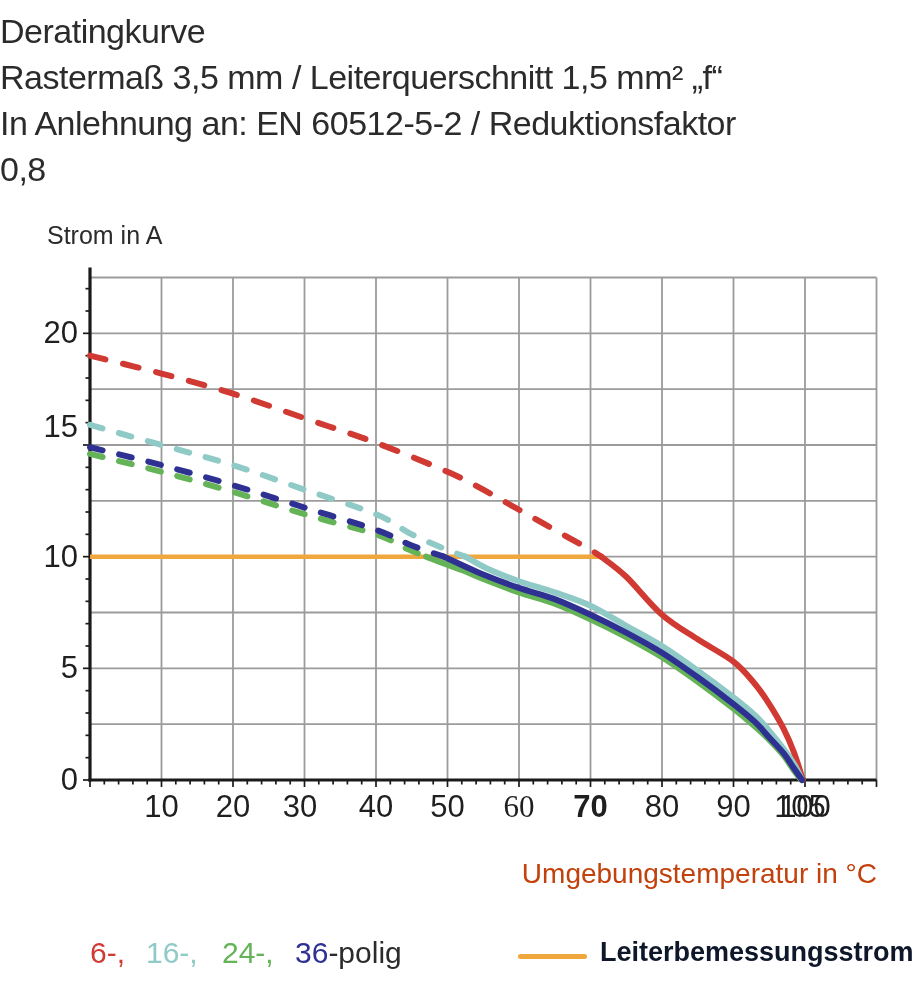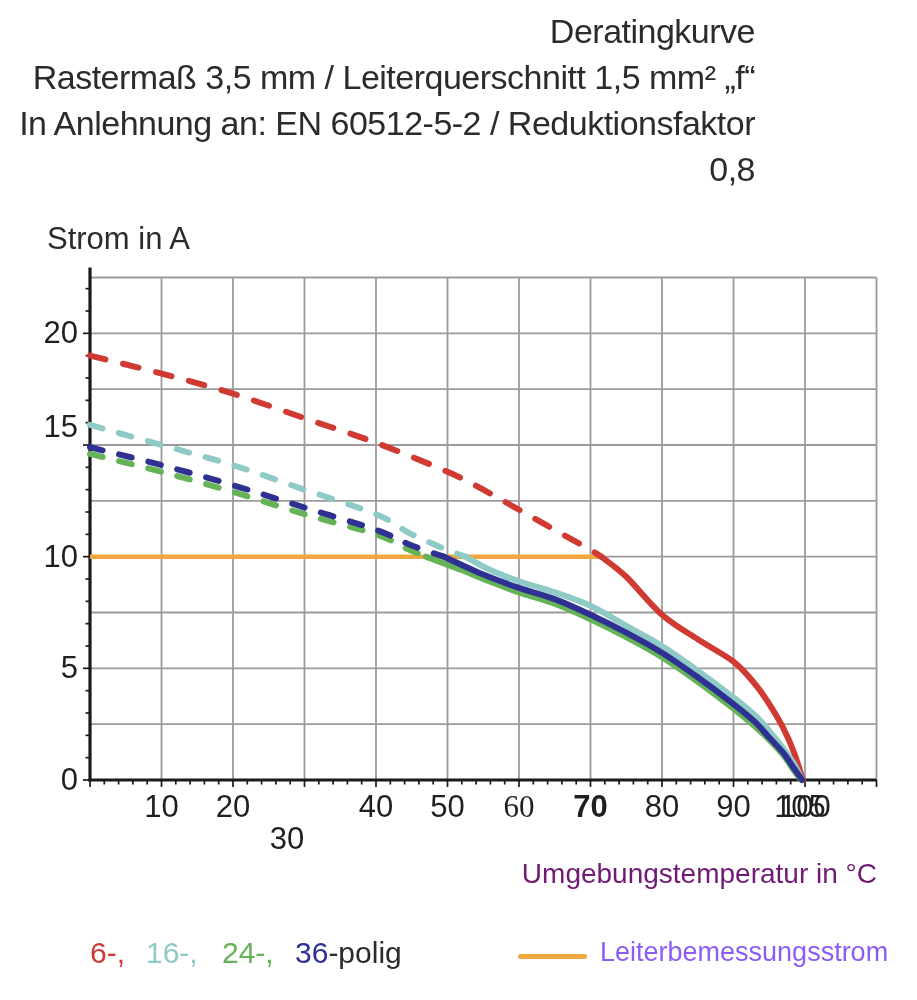--- a/index.html
+++ b/index.html
@@ -1,31 +1,31 @@
 <!DOCTYPE html>
 <html><head>
 <meta charset="utf-8">
 <style>
   html,body{margin:0;padding:0;background:#ffffff;}
   .page{position:relative;width:917px;height:1000px;background:#ffffff;overflow:hidden;
         font-family:"Liberation Sans",sans-serif;color:#2e2e2e;}
-  .titles{position:absolute;top:8px;left:0;width:755px;text-align:right;}
+  .titles{position:absolute;top:8px;left:0;width:755px;text-align:left;}
   .title-line{font-size:34px;letter-spacing:-0.5px;line-height:46px;color:#2b2b2b;font-weight:400;}
-  .ylabel{position:absolute;left:47px;top:221px;font-size:31px;color:#2b2b2b;}
-  .xlabel{position:absolute;right:40px;top:858px;font-size:28px;color:#701a75;}
+  .ylabel{position:absolute;left:47px;top:221px;font-size:25px;color:#2b2b2b;}
+  .xlabel{position:absolute;right:40px;top:858px;font-size:28px;color:#c2410c;}
   #plot{position:absolute;left:0;top:0;pointer-events:none;}
   .xtick{position:absolute;transform:translateX(-50%);font-size:31px;color:#1f1f1f;white-space:nowrap;}
   .ytick{position:absolute;width:62px;text-align:right;font-size:31px;color:#1f1f1f;line-height:36px;}
   #xticks .xtick{top:0;}
   #xticks{position:absolute;left:0;top:789px;width:917px;height:40px;}
   #yticks{position:absolute;left:0;top:0;width:917px;height:1000px;}
   .legend-row{position:absolute;left:0;top:936px;width:917px;height:46px;font-size:30px;}
   .pole-item{position:absolute;top:0;white-space:nowrap;}
   .tl-swatch{position:absolute;left:518px;top:18px;width:69px;height:5px;border-radius:3px;}
-  .tl-label{position:absolute;left:600px;top:1px;font-size:27px;color:#8b5cf6;white-space:nowrap;}
+  .tl-label{position:absolute;left:600px;top:1px;font-size:27px;color:#0f172a;white-space:nowrap;font-weight:bold;}
 </style>
 </head>
 <body>
 
 <div class="page">
 
   <div class="titles">
     <div class="title-line">Deratingkurve</div>
     <div class="title-line">Rastermaß 3,5 mm / Leiterquerschnitt 1,5 mm² „f“</div>
     <div class="title-line">In Anlehnung an: EN 60512-5-2 / Reduktionsfaktor 0,8</div>
@@ -142,21 +142,21 @@
       <path d="M465.375 556.6666666666667C469.54583333333335 558.9000000000001,481.4625 565.9722222222222,490.4 570.0666666666666C499.3375 574.161111111111,508.275 577.5111111111112,519 581.2333333333333C529.725 584.9555555555555,542.8333333333334 588.3055555555555,554.75 592.4C566.6666666666666 596.4944444444444,578.5833333333334 600.2166666666666,590.5 605.8C602.4166666666666 611.3833333333333,614.3333333333334 619.1999999999999,626.25 625.9C638.1666666666666 632.6,650.0833333333334 638.5555555555555,662 646C673.9166666666666 653.4444444444445,685.8333333333334 662.0055555555555,697.75 670.5666666666666C709.6666666666666 679.1277777777777,723.9666666666667 689.9222222222222,733.5 697.3666666666667C743.0333333333333 704.8111111111111,748.9916666666667 709.65,754.95 715.2333333333333C760.9083333333334 720.8166666666667,764.4833333333333 725.2833333333333,769.25 730.8666666666667C774.0166666666667 736.45,779.3791666666667 743.15,783.5500000000001 748.7333333333333C787.7208333333334 754.3166666666667,791.1766666666667 759.1555555555556,794.2750000000001 764.3666666666667C797.3733333333334 769.5777777777778,800.8291666666667 777.3944444444444,802.14 780" fill="none" stroke="#8fcac6" stroke-width="6" stroke-linecap="round"></path>
       <path d="M90 453.93333333333334C101.91666666666667 456.9111111111111,137.66666666666666 465.4722222222222,161.5 471.79999999999995C185.33333333333334 478.12777777777774,209.16666666666666 484.8277777777777,233 491.9C256.8333333333333 498.97222222222223,280.6666666666667 507.1611111111111,304.5 514.2333333333333C328.3333333333333 521.3055555555555,359.31666666666666 528.75,376 534.3333333333334C392.68333333333334 539.9166666666667,396.2583333333334 544.0111111111112,404.6 547.7333333333333C412.94166666666666 551.4555555555555,422.47499999999997 555.1777777777778,426.04999999999995 556.6666666666667" fill="none" stroke="#64b357" stroke-width="6" stroke-linecap="round" stroke-dasharray="13 17"></path>
       <path d="M426.04999999999995 556.6666666666667C432.0083333333333 558.9000000000001,452.26666666666665 566.3444444444444,461.8 570.0666666666666C471.33333333333337 573.7888888888888,473.7166666666667 575.2777777777778,483.25 579C492.7833333333333 582.7222222222222,507.0833333333333 588.3055555555555,519 592.4C530.9166666666666 596.4944444444444,542.8333333333334 599.0999999999999,554.75 603.5666666666666C566.6666666666666 608.0333333333333,578.5833333333334 613.6166666666667,590.5 619.2C602.4166666666666 624.7833333333334,614.3333333333334 630.7388888888888,626.25 637.0666666666666C638.1666666666666 643.3944444444444,650.0833333333334 649.7222222222222,662 657.1666666666666C673.9166666666666 664.6111111111111,685.8333333333334 673.1722222222222,697.75 681.7333333333333C709.6666666666666 690.2944444444445,723.9666666666667 701.0888888888888,733.5 708.5333333333333C743.0333333333333 715.9777777777778,748.9916666666667 721.1888888888889,754.95 726.4C760.9083333333334 731.6111111111111,764.4833333333333 734.9611111111111,769.25 739.8C774.0166666666667 744.6388888888888,779.3791666666667 750.2222222222222,783.5500000000001 755.4333333333333C787.7208333333334 760.6444444444444,791.2958333333335 766.9722222222223,794.2750000000001 771.0666666666667C797.2541666666667 775.1611111111112,800.2333333333333 778.5111111111112,801.425 780" fill="none" stroke="#64b357" stroke-width="6" stroke-linecap="round"></path>
       <path d="M90 447.2333333333333C101.91666666666667 450.21111111111105,137.66666666666666 458.7722222222222,161.5 465.09999999999997C185.33333333333334 471.42777777777775,209.16666666666666 478.12777777777774,233 485.2C256.8333333333333 492.27222222222224,280.6666666666667 500.0888888888889,304.5 507.53333333333336C328.3333333333333 514.9777777777778,358.125 523.5388888888889,376 529.8666666666667C393.875 536.1944444444445,400.4291666666667 541.0333333333333,411.75 545.5C423.0708333333333 549.9666666666667,438.5625 554.8055555555557,443.925 556.6666666666667" fill="none" stroke="#2e3192" stroke-width="6" stroke-linecap="round" stroke-dasharray="13 17"></path>
       <path d="M443.925 556.6666666666667C450.4791666666667 559.6444444444445,470.7375 569.3222222222222,483.25 574.5333333333333C495.7625 579.7444444444444,507.0833333333333 583.838888888889,519 587.9333333333334C530.9166666666666 592.0277777777778,542.8333333333334 594.6333333333333,554.75 599.1C566.6666666666666 603.5666666666667,578.5833333333334 609.15,590.5 614.7333333333333C602.4166666666666 620.3166666666667,614.3333333333334 626.2722222222222,626.25 632.6C638.1666666666666 638.9277777777778,650.0833333333334 645.2555555555556,662 652.7C673.9166666666666 660.1444444444445,685.8333333333334 668.7055555555555,697.75 677.2666666666667C709.6666666666666 685.8277777777778,723.9666666666667 696.6222222222221,733.5 704.0666666666666C743.0333333333333 711.5111111111111,748.9916666666667 716.3499999999999,754.95 721.9333333333333C760.9083333333334 727.5166666666667,764.4833333333333 732.3555555555555,769.25 737.5666666666666C774.0166666666667 742.7777777777777,779.3791666666667 747.9888888888889,783.5500000000001 753.2C787.7208333333334 758.4111111111112,791.1766666666667 764.3666666666667,794.2750000000001 768.8333333333334C797.3733333333334 773.3000000000001,800.8291666666667 778.1388888888889,802.14 780" fill="none" stroke="#2e3192" stroke-width="6" stroke-linecap="round"></path>
     </svg>
 
   <div id="xticks">
       <span class="xtick" style="left: 161.5px;">10</span>
       <span class="xtick" style="left: 233px;">20</span>
-      <span class="xtick" style="left: 287px; margin-top: 32px;">30</span>
+      <span class="xtick" style="left: 300px;">30</span>
       <span class="xtick" style="left: 376px;">40</span>
       <span class="xtick" style="left: 447.5px; text-align: center;">50</span>
       <span class="xtick" style="left: 519px; font-family: Liberation Serif, serif;">60</span>
       <span class="xtick" style="left: 590.5px; font-weight: bold;">70</span>
       <span class="xtick" style="left: 662px; text-align: right;">80</span>
       <span class="xtick" style="left: 733.5px;">90</span>
       <span class="xtick" style="left: 805px;">100</span>
       <span class="xtick" style="left: 800px;">105</span>
     </div>
   <div id="yticks">

